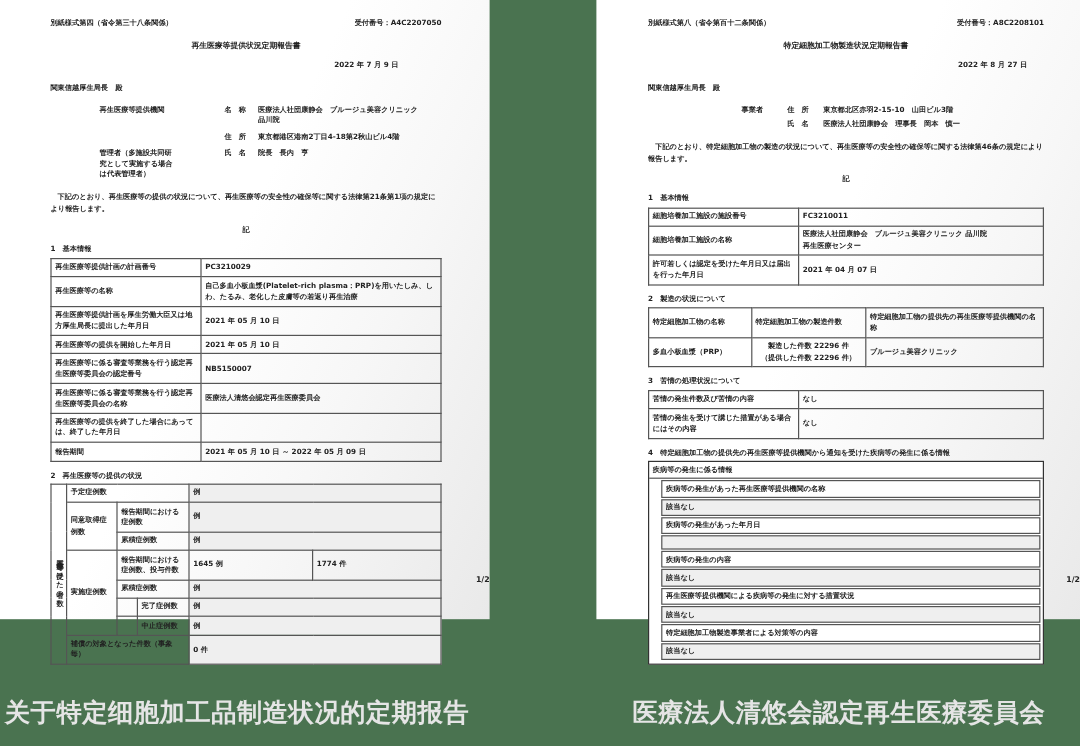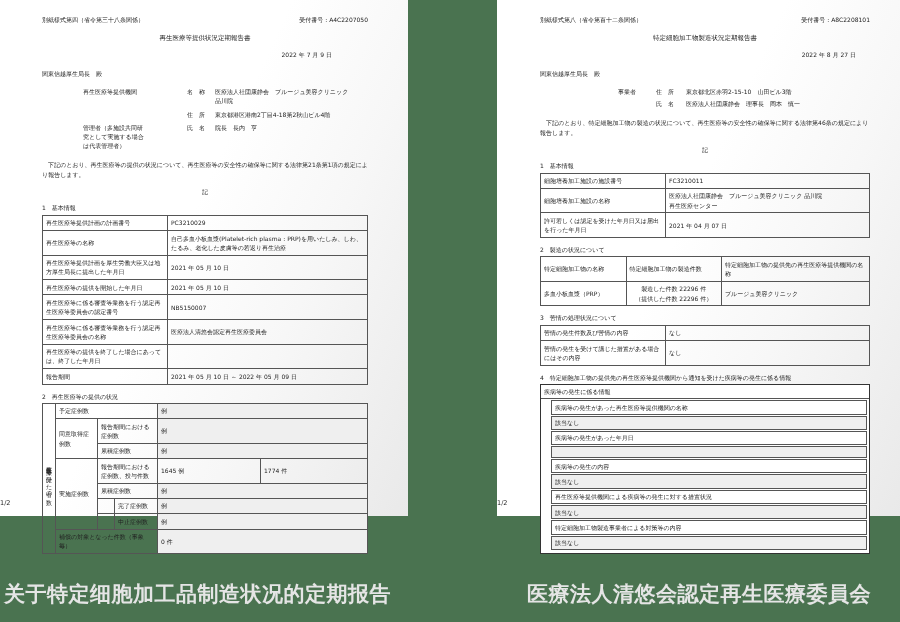--- a/index.html
+++ b/index.html
@@ -4,21 +4,21 @@
 <style>
   html,body{margin:0;padding:0;}
   body{
     width:900px;height:622px;position:relative;overflow:hidden;
     background:#4a7350;
     font-family:"DejaVu Sans","Liberation Sans",sans-serif;
   }
   .page{
     position:absolute;top:0;height:516px;box-sizing:border-box;
     background:linear-gradient(115deg,#ffffff 45%,#f7f7f7 68%,#e9e9e9 100%);
-    color:#222;font-size:6px;line-height:1.55;
+    color:#222;font-size:6px;line-height:1.55;font-weight:bold;
   }
   .page-left{left:0;width:408px;padding:15px 40px 0 42px;}
   .page-right{left:497px;width:403px;padding:15px 30px 0 43px;}
   .doc-top{display:flex;justify-content:space-between;}
   .doc-title{text-align:center;font-size:6.5px;margin-top:9px;}
   .doc-date{text-align:right;margin-top:7px;}
   .page-left .doc-date{padding-right:36px;}
   .page-right .doc-date{padding-right:14px;}
   .addressee{margin-top:9px;}
   .info-block{margin:9px 0 0 41px;}
@@ -37,21 +37,21 @@
   table{width:100%;border-collapse:collapse;table-layout:fixed;}
   .t{border:1.2px solid #333;margin-bottom:2px;}
   .t td{border:1px solid #555;padding:2.5px 3px;vertical-align:middle;word-break:break-all;white-space:pre-line;}
   .g{background:#efefef;}
   .vert-cell{writing-mode:vertical-rl;text-orientation:upright;padding:2px 1px;text-align:center;line-height:1;letter-spacing:0.5px;}
   .center{text-align:center;}
   .s4-outer{border:1.2px solid #333;margin-top:2px;padding-bottom:2px;background:#fff;}
   .s4-title{padding:2px 3px;border-bottom:1px solid #555;}
   .s4-inner{margin:1px 2px 0 10px;}
   .s4-row{border:1px solid #555;min-height:7px;padding:1.5px 3px;margin-bottom:1px;}
-  .pageno{position:absolute;bottom:8px;left:0;right:0;text-align:left;font-size:6.5px;}
+  .pageno{position:absolute;bottom:28px;left:0;right:0;text-align:right;font-size:6.5px;}
   .caption{
     position:absolute;top:580px;font-size:21px;font-weight:bold;
     color:#e5e5e5;letter-spacing:0.5px;white-space:nowrap;
   }
   .caption-left{left:4px;}
   .caption-right{left:527px;}
 </style>
 </head>
 <body>
 

